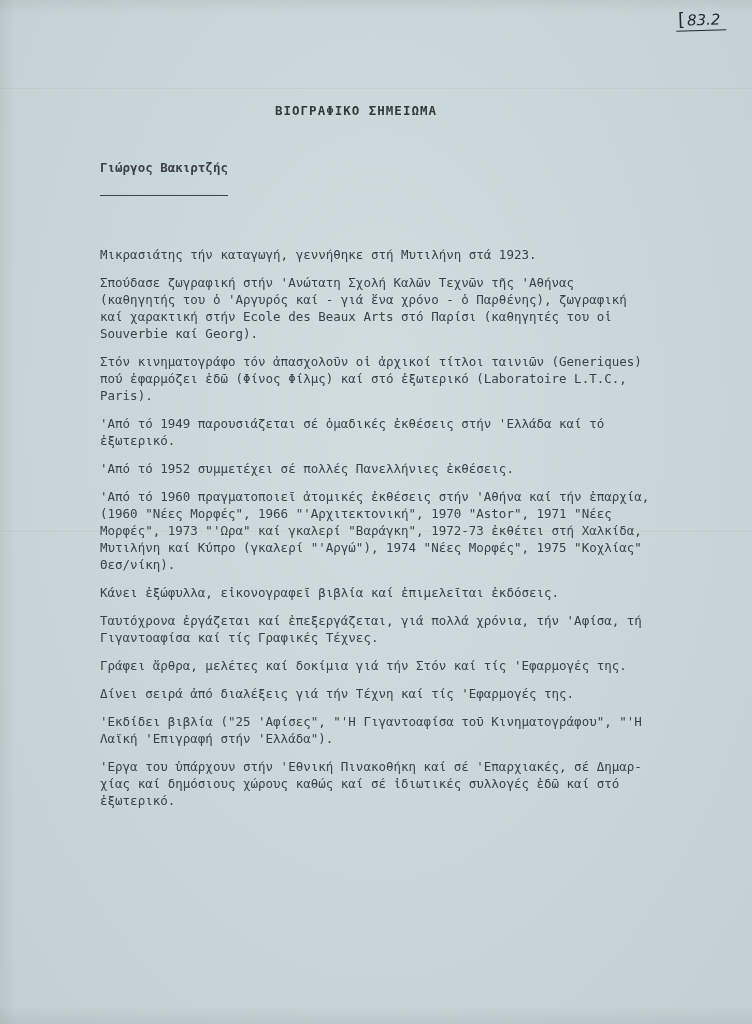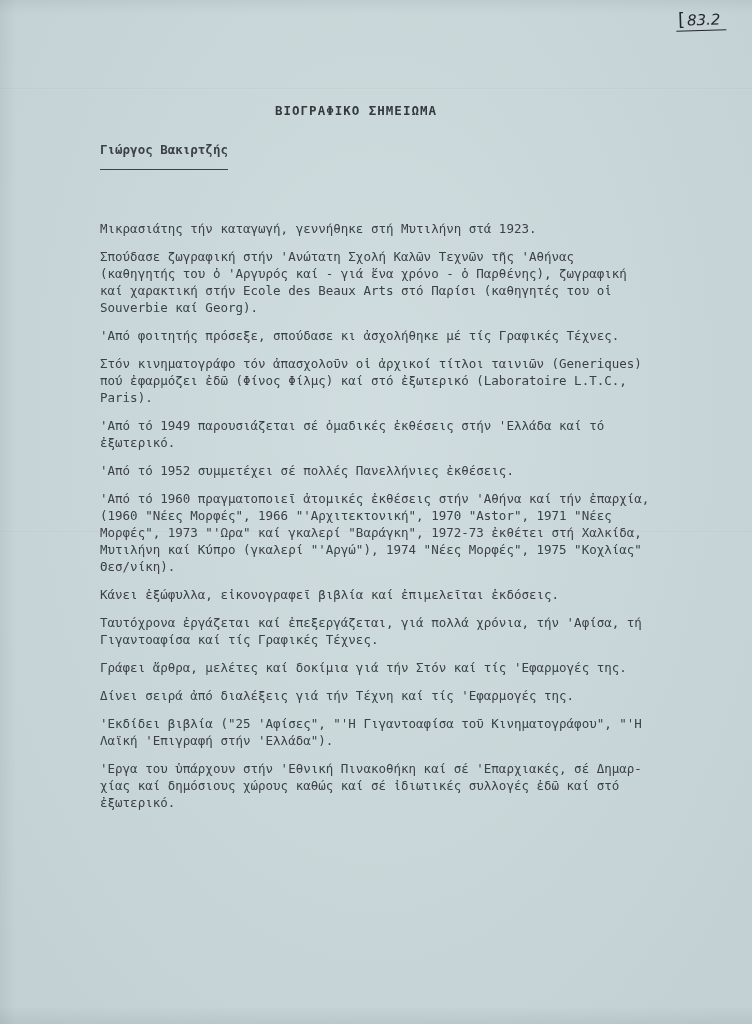--- a/index.html
+++ b/index.html
@@ -52,27 +52,27 @@
     font-style:normal;
     font-size:18px;
     margin-right:2px;
   }
   .doc-title{
     text-align:center;
     padding-right:44px;
     font-weight:600;
     letter-spacing:1px;
     color:#34393e;
-    margin-bottom:22px;
+    margin-bottom:40px;
   }
   .author{
     display:inline-block;
     font-weight:600;
     border-bottom:1.3px solid var(--ink);
-    padding-bottom:11px;
+    padding-bottom:19px;
     margin-bottom:50px;
   }
   .body-text p{
     margin-bottom:11px;
     white-space:pre-wrap;
   }
 </style>
 </head>
 <body>
 
@@ -87,21 +87,20 @@
 
   <div>
     <span class="author">Γιώργος Βακιρτζής</span>
   </div>
 
   <div class="body-text">
     <p>Μικρασιάτης τήν καταγωγή, γεννήθηκε στή Μυτιλήνη στά 1923.</p>
 
     <p>Σπούδασε ζωγραφική στήν 'Ανώτατη Σχολή Καλῶν Τεχνῶν τῆς 'Αθήνας (καθηγητής του ὁ 'Αργυρός καί - γιά ἕνα χρόνο - ὁ Παρθένης), ζωγραφική καί χαρακτική στήν Ecole des Beaux Arts στό Παρίσι (καθηγητές του οἱ Souverbie καί Georg).</p>
 
-    <p>'Από φοιτητής πρόσεξε, σπούδασε κι ἀσχολήθηκε μέ τίς Γραφικές Τέχνες.</p>
 
     <p>Στόν κινηματογράφο τόν ἀπασχολοῦν οἱ ἀρχικοί τίτλοι ταινιῶν (Generiques) πού ἐφαρμόζει ἐδῶ (Φίνος Φίλμς) καί στό ἐξωτερικό (Laboratoire L.T.C., Paris).</p>
 
     <p>'Από τό 1949 παρουσιάζεται σέ ὁμαδικές ἐκθέσεις στήν 'Ελλάδα καί τό ἐξωτερικό.</p>
 
     <p>'Από τό 1952 συμμετέχει σέ πολλές Πανελλήνιες ἐκθέσεις.</p>
 
     <p>'Από τό 1960 πραγματοποιεῖ ἀτομικές ἐκθέσεις στήν 'Αθήνα καί τήν ἐπαρχία, (1960 "Νέες Μορφές", 1966 "'Αρχιτεκτονική", 1970 "Astor", 1971 "Νέες Μορφές", 1973 "'Ωρα" καί γκαλερί "Βαράγκη", 1972-73 ἐκθέτει στή Χαλκίδα, Μυτιλήνη καί Κύπρο (γκαλερί "'Αργώ"), 1974 "Νέες Μορφές", 1975 "Κοχλίας" Θεσ/νίκη).</p>
 
     <p>Κάνει ἐξώφυλλα, εἰκονογραφεῖ βιβλία καί ἐπιμελεῖται ἐκδόσεις.</p>

